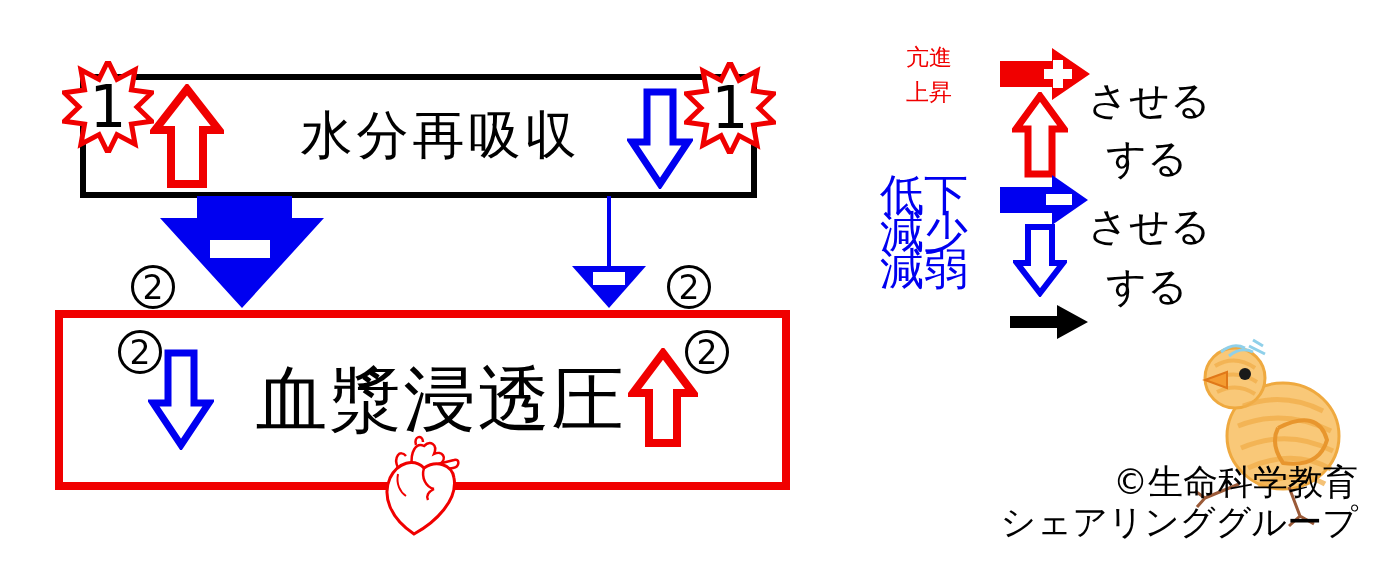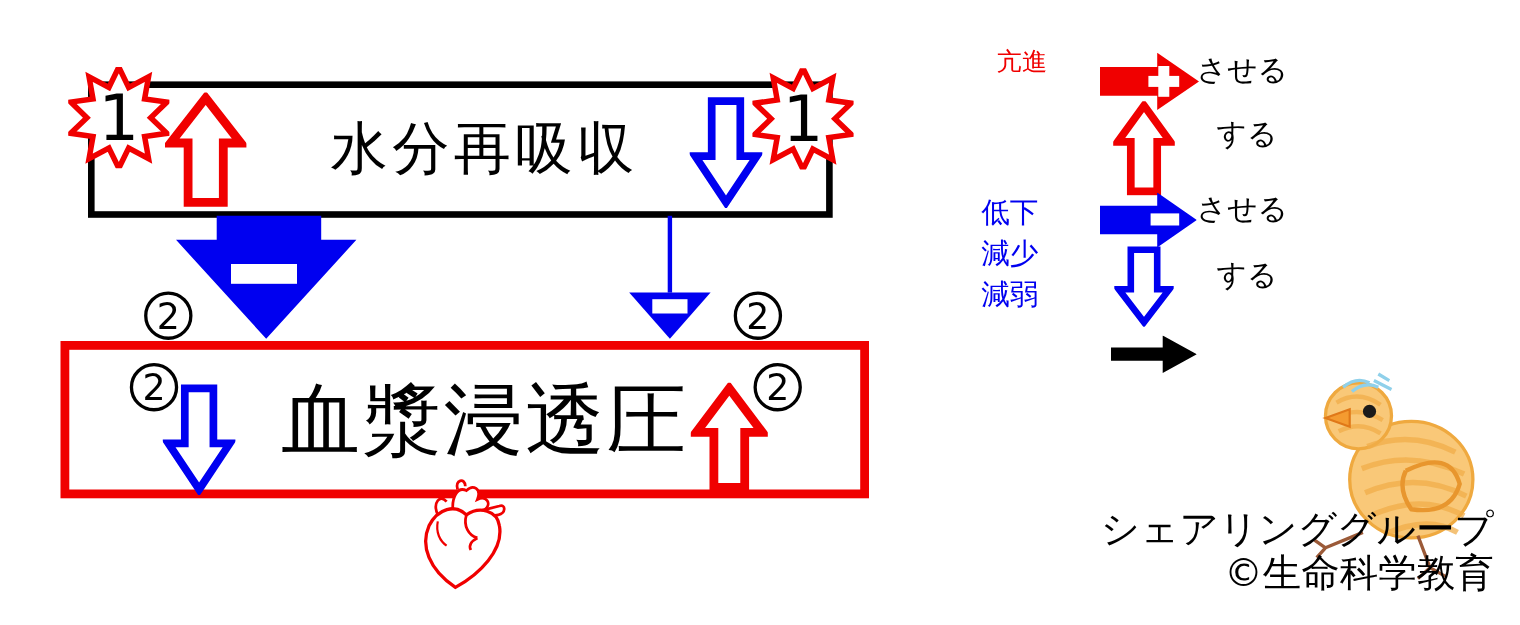--- a/index.html
+++ b/index.html
@@ -10,21 +10,21 @@
   .abs { position:absolute; }
 
   
   .box-top {
     left:80px; top:74px; width:677px; height:124px;
     border:6px solid #000; box-sizing:border-box;
     display:flex; align-items:center; justify-content:center;
   }
   .box-top .label { font-size:52px; letter-spacing:4px; transform:translateX(22px); white-space:nowrap; }
   .box-bottom {
-    left:55px; top:310px; width:735px; height:143px;
+    left:55px; top:310px; width:735px; height:180px;
     border:8px solid #f00000; box-sizing:border-box;
     display:flex; align-items:center; justify-content:center;
   }
   .box-bottom .label { font-size:72px; letter-spacing:2px; transform:translateX(18px); white-space:nowrap; }
 
   
   .badge2 {
     width:44px; height:44px; border:3px solid #000; border-radius:50%;
     box-sizing:border-box; display:flex; align-items:center; justify-content:center;
     font-size:33px; line-height:1; background:transparent; z-index:3;
@@ -33,23 +33,23 @@
   .star-badge { z-index:4; }
   .star-badge text { font-size:58px; fill:#000; font-family:"DejaVu Sans","Liberation Sans",sans-serif; }
 
   
   .legend-red {
     left:848px; top:40px; width:162px; text-align:center;
     color:#f00000; font-size:23px; line-height:35px; white-space:nowrap;
   }
   .legend-blue {
     left:880px; top:176px; width:76px; text-align:center;
-    color:#0000f0; font-size:26px; line-height:37px; white-space:nowrap;
+    color:#0000f0; font-size:44px; line-height:37px; white-space:nowrap;
   }
-  .legend-black { font-size:27px; line-height:1.1; white-space:nowrap; }
+  .legend-black { font-size:40px; line-height:1.1; white-space:nowrap;margin-top:28px; }
 
   .credit {
     left:990px; top:462px; width:368px; text-align:right;
     font-size:35px; line-height:40px; z-index:5; white-space:nowrap;
   }
   .chick { z-index:1; }
   svg { display:block; }
 </style>
 </head>
 <body>
@@ -120,20 +120,21 @@
     <path d="M40,11 C37,2 47,0 47,8" fill="none" stroke="#f00000" stroke-width="2.5"></path>
     <path d="M22,34 C17,23 24,15 30,22" fill="#fff" stroke="#f00000" stroke-width="2.5"></path>
     <path d="M62,30 L78,26 C84,24 84,33 77,34 L64,36" fill="#fff" stroke="#f00000" stroke-width="2.5"></path>
     <path d="M14,44 C6,62 14,84 38,100 C60,88 82,66 78,44 C76,30 60,26 48,34 C38,24 22,28 14,44 Z" fill="#fff" stroke="#f00000" stroke-width="3"></path>
     <path d="M48,34 C45,44 50,53 58,55 M58,55 C52,58 50,62 52,66" fill="none" stroke="#f00000" stroke-width="2.5"></path>
     <path d="M22,40 C20,50 24,58 30,62" fill="none" stroke="#f00000" stroke-width="2"></path>
   </svg>
 
   <div class="abs legend-red">
     <div>亢進</div>
+    <div>上昇</div>
   </div>
 
   <svg class="abs" style="left:1000px;top:48px;" width="90" height="52" viewBox="0 0 90 52">
     <polygon points="0,13 52,13 52,0 90,26 52,52 52,39 0,39" fill="#f00000"></polygon>
     <rect x="53" y="12" width="10" height="28" fill="#fff"></rect>
     <rect x="44" y="21" width="28" height="10" fill="#fff"></rect>
   </svg>
   <div class="abs legend-black" style="left:1088px;top:50px;">させる</div>
 
   <svg class="abs" style="left:1012px;top:92px;" width="56" height="86" viewBox="0 0 56 86">
@@ -169,17 +170,17 @@
     <path d="M32,30 Q52,18 72,32 M30,44 Q52,32 74,46 M34,56 Q54,46 72,58" stroke="#f0ad4a" stroke-width="4" fill="none" opacity="0.75"></path>
     <path d="M95,92 Q135,72 144,104 Q136,132 100,127 Q87,108 95,92" fill="none" stroke="#e8962e" stroke-width="4"></path>
     <circle cx="62" cy="38" r="6" fill="#1a1a1a"></circle>
     <path d="M22,44 L44,36 L44,52 Z" fill="#f49b30" stroke="#e07818" stroke-width="2"></path>
     <path d="M38,16 Q50,6 62,12 M46,20 Q58,10 70,16 M66,10 L82,18 M70,4 L80,10" stroke="#8fd0ea" stroke-width="3" fill="none"></path>
     <path d="M56,148 L22,162 M22,162 L12,155 M22,162 L14,171" stroke="#9b5a38" stroke-width="3" fill="none"></path>
     <path d="M106,151 L117,180 M117,180 L106,190 M117,180 L131,188" stroke="#9b5a38" stroke-width="3" fill="none"></path>
   </svg>
 
   <div class="abs credit">
+    <div>©生命科学教育</div>
     <div>シェアリンググループ</div>
-    <div>©生命科学教育</div>
   </div>
 
 </div>
 
 </body></html>

